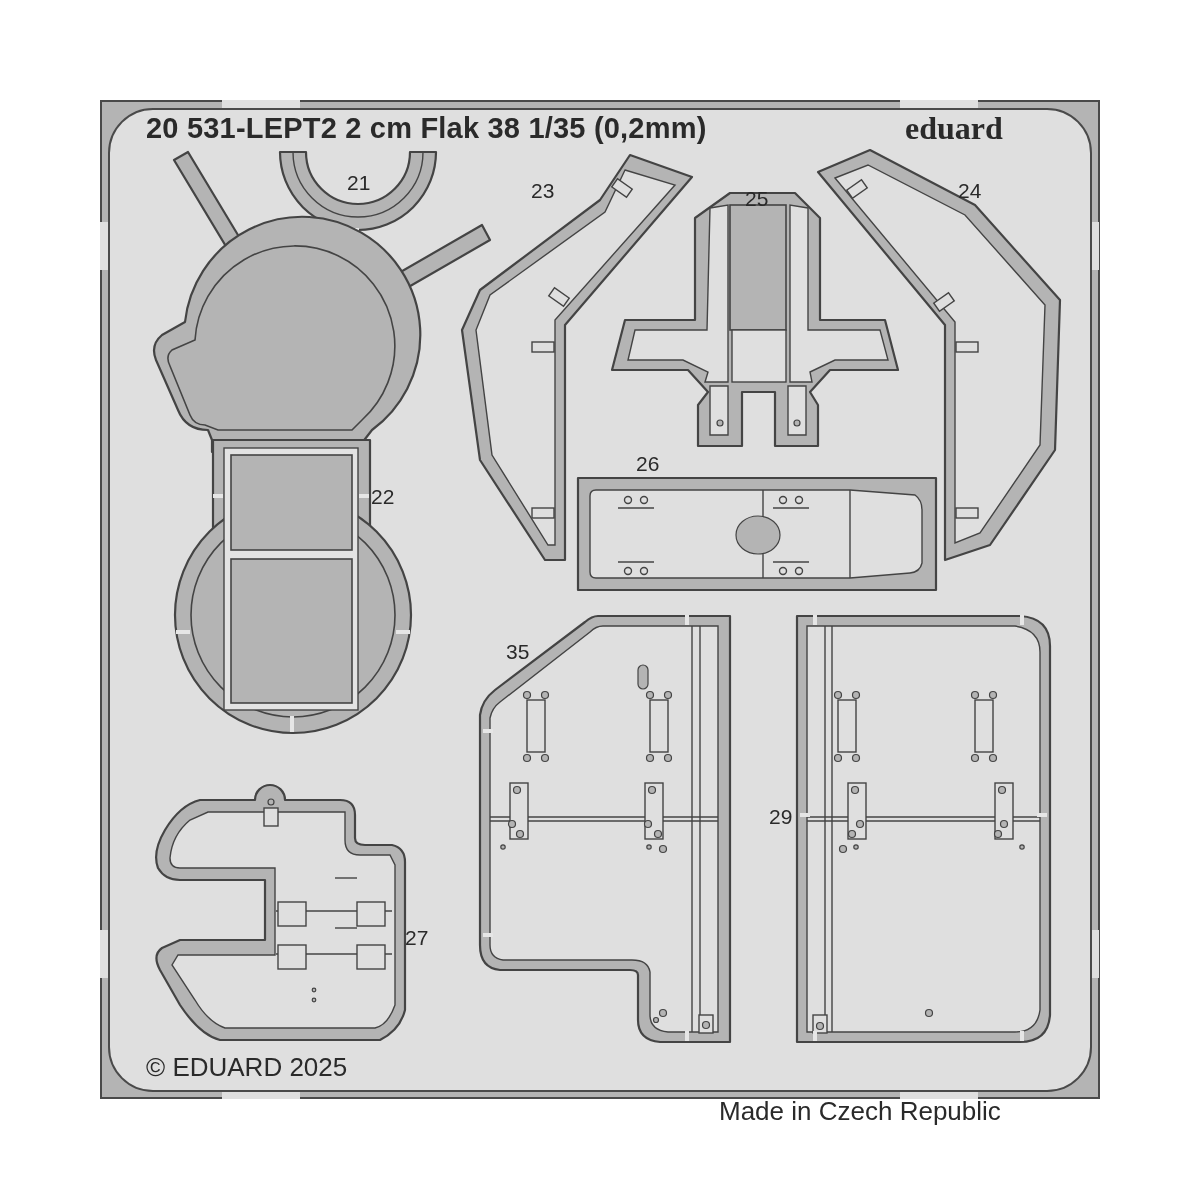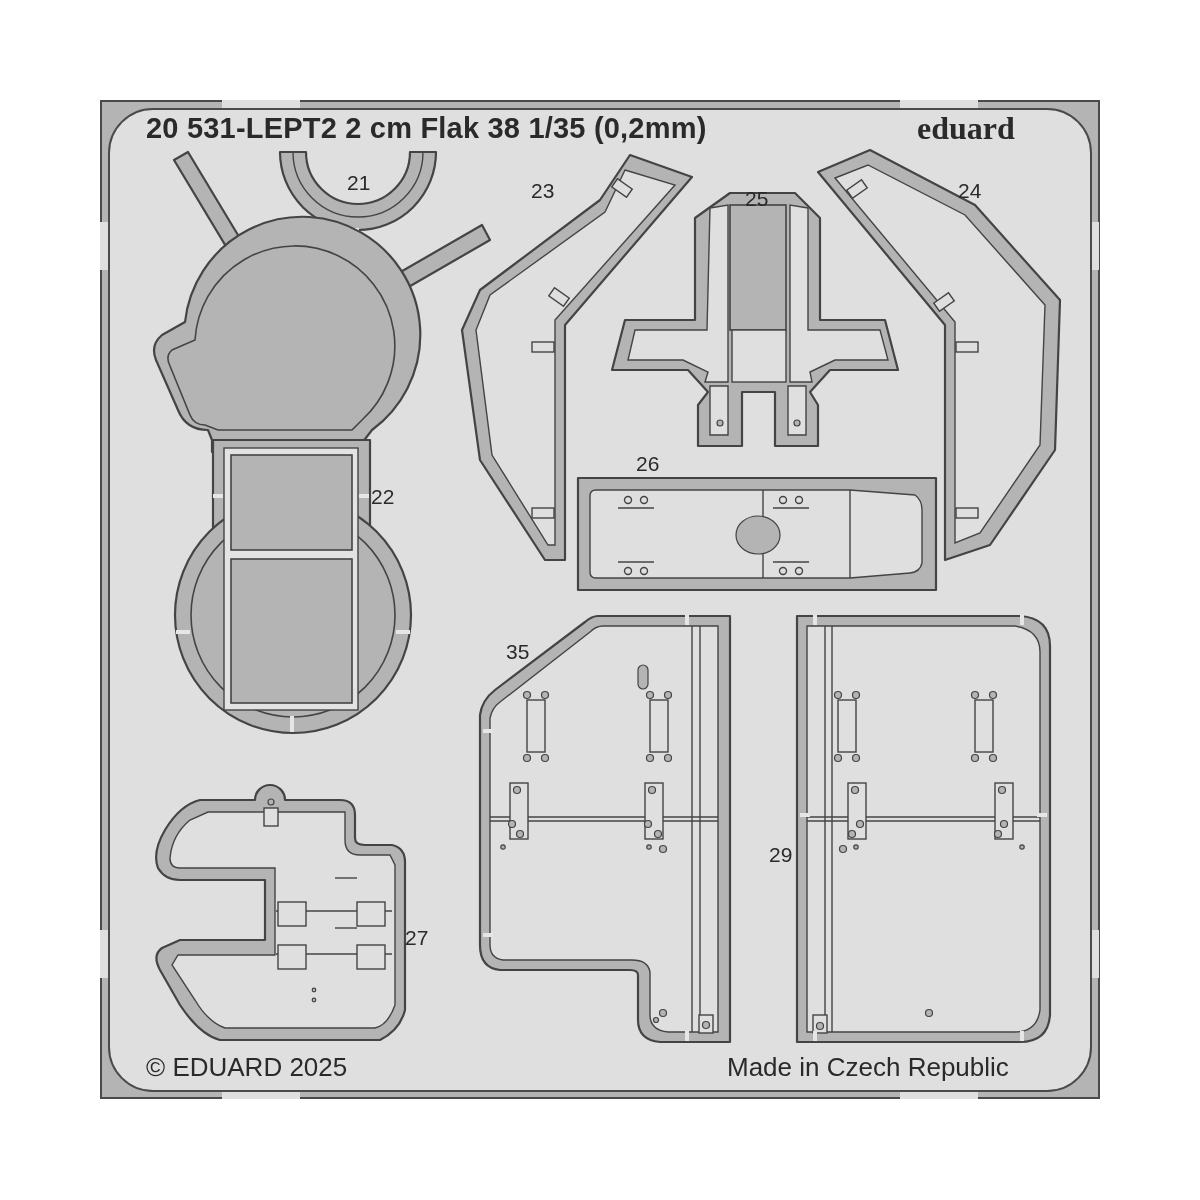--- a/index.html
+++ b/index.html
@@ -215,26 +215,26 @@
     <rect class="gate" x="800" y="813" width="10" height="4"></rect>
     <rect class="gate" x="1037" y="813" width="10" height="4"></rect>
     <rect class="gate" x="813" y="615" width="4" height="10"></rect>
     <rect class="gate" x="1020" y="615" width="4" height="10"></rect>
     <rect class="gate" x="813" y="1031" width="4" height="10"></rect>
     <rect class="gate" x="1020" y="1031" width="4" height="10"></rect>
   </g>
 </svg>
 
 <div class="txt title" style="left:146px;top:112px;">20 531-LEPT2  2 cm Flak 38  1/35 (0,2mm)</div>
-<div class="txt brand" style="left:905px;top:110px;margin-left:12px;">eduard</div>
+<div class="txt brand" style="left:905px;top:110px;">eduard</div>
 <div class="txt foot" style="left:146px;top:1052px;">© EDUARD 2025</div>
-<div class="txt foot" style="left:719px;top:1052px;margin-left:8px;">Made in Czech Republic</div>
+<div class="txt foot" style="left:719px;top:1096px;">Made in Czech Republic</div>
 
 <div class="txt pnum" style="left:347px;top:171px;">21</div>
 <div class="txt pnum" style="left:371px;top:485px;">22</div>
 <div class="txt pnum" style="left:531px;top:179px;">23</div>
 <div class="txt pnum" style="left:958px;top:179px;">24</div>
 <div class="txt pnum" style="left:745px;top:167px;margin-top:20px;">25</div>
 <div class="txt pnum" style="left:636px;top:452px;">26</div>
 <div class="txt pnum" style="left:405px;top:926px;">27</div>
 <div class="txt pnum" style="left:506px;top:640px;">35</div>
-<div class="txt pnum" style="left:769px;top:805px;margin-top:38px;">29</div>
+<div class="txt pnum" style="left:769px;top:805px;">29</div>
 </div>
 
 </body></html>

